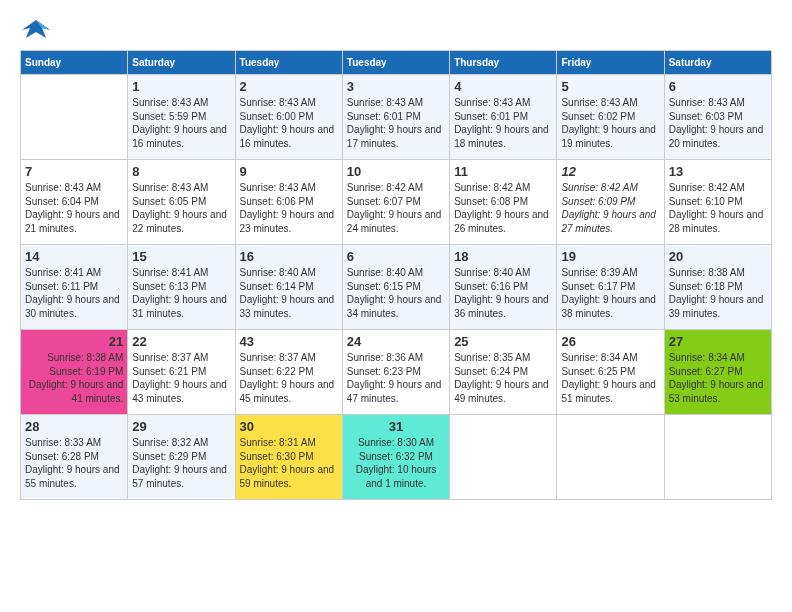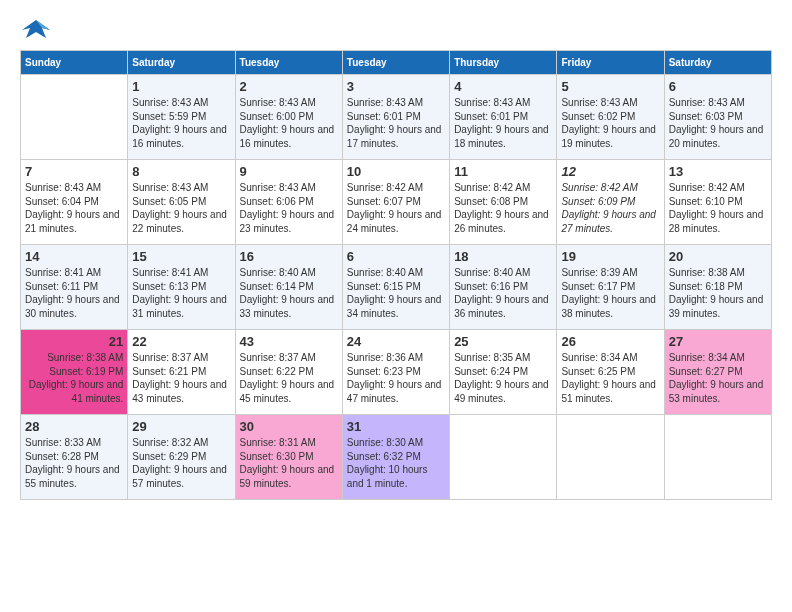--- a/index.html
+++ b/index.html
@@ -240,39 +240,39 @@
           <div class="day-detail">Sunrise: 8:36 AM<br>Sunset: 6:23 PM<br>Daylight: 9 hours and 47 minutes.</div>
         </td>
         <td style="background: rgb(255, 255, 255);">
           <span class="day-number">25</span>
           <div class="day-detail">Sunrise: 8:35 AM<br>Sunset: 6:24 PM<br>Daylight: 9 hours and 49 minutes.</div>
         </td>
         <td style="background: rgb(255, 255, 255); margin-top: 32px;">
           <span class="day-number">26</span>
           <div class="day-detail">Sunrise: 8:34 AM<br>Sunset: 6:25 PM<br>Daylight: 9 hours and 51 minutes.</div>
         </td>
-        <td style="background: #f9a8d4;">
+        <td style="background: #84cc16;">
           <span class="day-number">27</span>
           <div class="day-detail">Sunrise: 8:34 AM<br>Sunset: 6:27 PM<br>Daylight: 9 hours and 53 minutes.</div>
         </td>
       </tr>
       <tr>
         <td style="background: rgb(240, 244, 251);">
           <span class="day-number">28</span>
           <div class="day-detail">Sunrise: 8:33 AM<br>Sunset: 6:28 PM<br>Daylight: 9 hours and 55 minutes.</div>
         </td>
         <td style="background: rgb(240, 244, 251);">
           <span class="day-number">29</span>
           <div class="day-detail">Sunrise: 8:32 AM<br>Sunset: 6:29 PM<br>Daylight: 9 hours and 57 minutes.</div>
         </td>
-        <td style="background: #f9a8d4;">
+        <td style="background: #fde047;">
           <span class="day-number">30</span>
           <div class="day-detail">Sunrise: 8:31 AM<br>Sunset: 6:30 PM<br>Daylight: 9 hours and 59 minutes.</div>
         </td>
-        <td style="background: #c4b5fd;">
+        <td style="background: #5eead4; text-align: center;">
           <span class="day-number">31</span>
           <div class="day-detail">Sunrise: 8:30 AM<br>Sunset: 6:32 PM<br>Daylight: 10 hours and 1 minute.</div>
         </td>
         <td class="empty-cell"></td>
         <td class="empty-cell"></td>
         <td class="empty-cell"></td>
       </tr>
     </tbody>
 </table>
 

